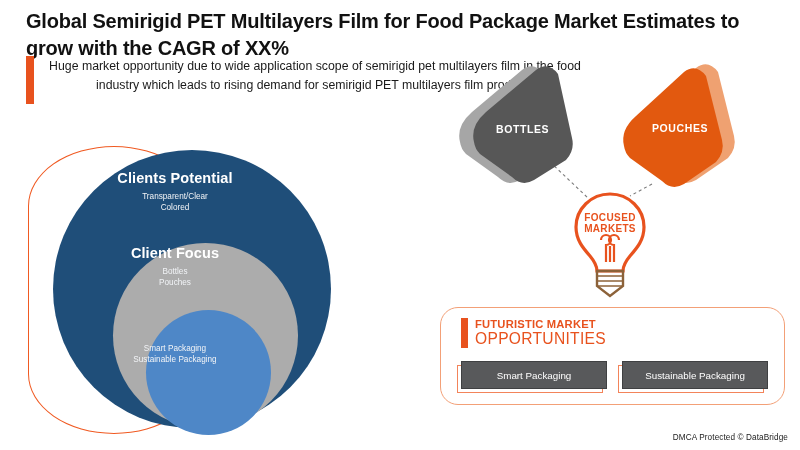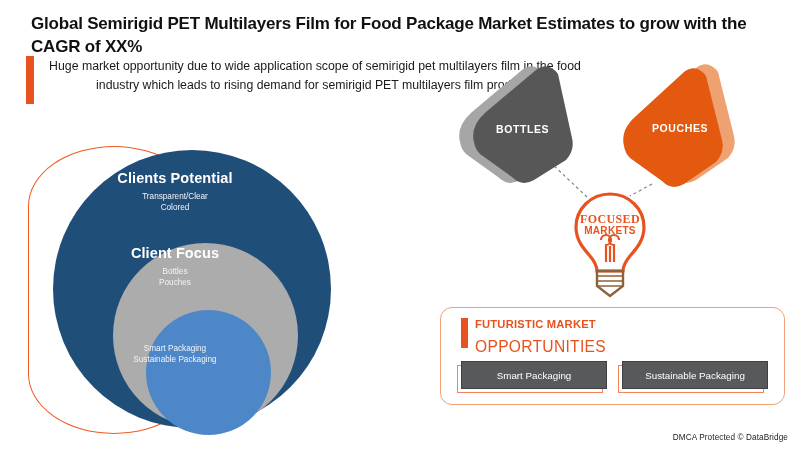--- a/index.html
+++ b/index.html
@@ -17,26 +17,26 @@
   }
 
   
   .header {
     position: absolute;
     left: 26px;
     top: 8px;
     width: 740px;
   }
   .title {
-    font-size: 17px;
+    font-size: 20px;
     font-weight: bold;
     line-height: 1.33;
     letter-spacing: -0.2px;
     color: #111111;
-    margin: 5px;
+    margin: 0;
   }
   .subtitle-row {
     position: absolute;
     left: 26px;
     top: 56px;
     display: flex;
     align-items: flex-start;
     width: 560px;
   }
   .accent-bar {
@@ -137,43 +137,42 @@
   .txt-bottles { left: 56px; top: 73px; }
   .txt-pouches { left: 212px; top: 72px; }
 
   .bulb-text {
     position: absolute;
     text-align: center;
     color: #E8521E;
     width: 80px;
   }
   .bulb-focused {
-    font-size: 12px;
+    font-size: 10px;
     font-weight: bold;
     letter-spacing: 0.4px;
     line-height: 1;
-    font-family: Liberation Serif, serif;
   }
   .bulb-markets {
     font-size: 10px;
     font-weight: bold;
     letter-spacing: 0.3px;
     line-height: 1.1;
     text-align: center;
   }
 
   
   .panel {
     position: absolute;
     left: 440px;
     top: 307px;
     width: 345px;
     height: 98px;
     border: 1.4px solid #F3A077;
-    border-radius: 12px;
+    border-radius: 18px;
     box-sizing: border-box;
   }
   .panel-head {
     position: absolute;
     left: 20px;
     top: 10px;
     display: flex;
     align-items: flex-start;
   }
   .panel-bar {
@@ -189,21 +188,21 @@
     color: #E8521E;
     letter-spacing: 0.2px;
     line-height: 1.1;
   }
   .panel-h2 {
     font-size: 15.6px;
     font-weight: normal;
     color: #E8521E;
     letter-spacing: 0.3px;
     line-height: 1.05;
-    margin-top: 9px;
+    margin-top: 1px;
   }
   .panel-buttons {
     position: absolute;
     left: 20px;
     top: 53px;
     display: flex;
     gap: 15px;
   }
   .btn-wrap {
     position: relative;

